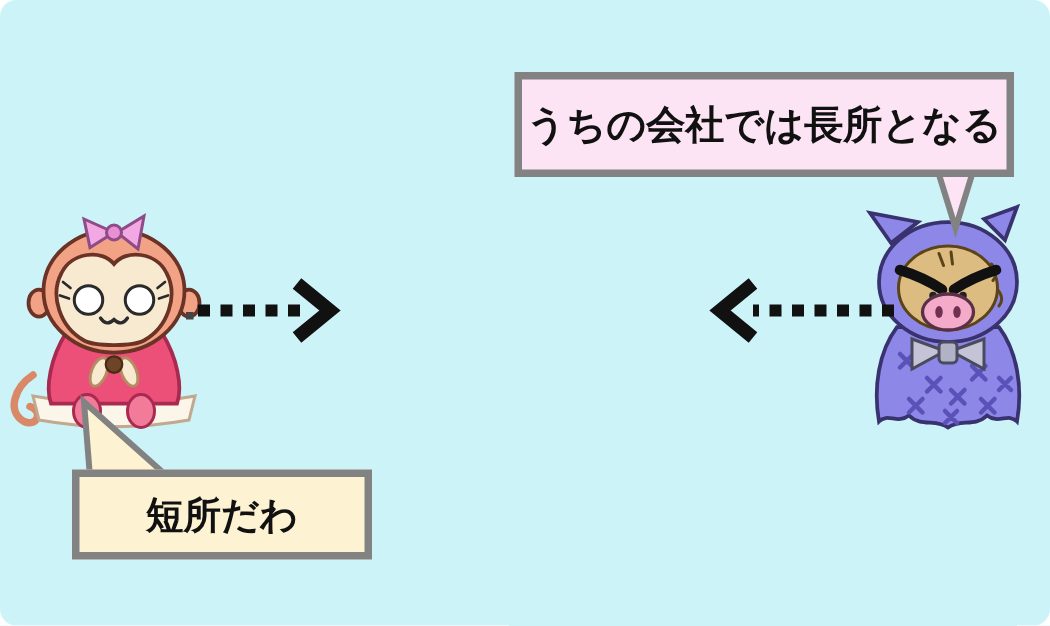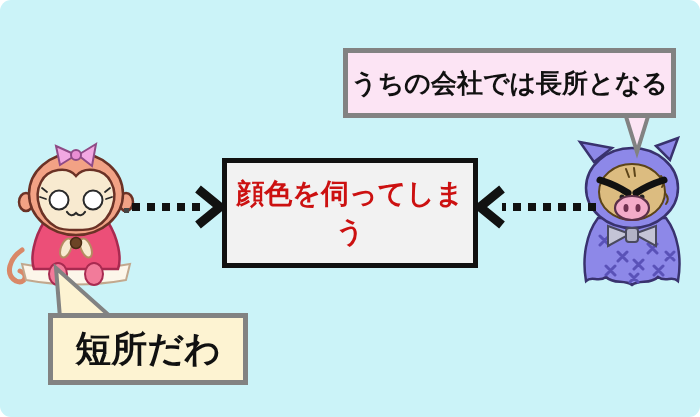--- a/index.html
+++ b/index.html
@@ -27,24 +27,24 @@
     z-index:4;
   }
   .center-box{
     left:222px;top:158px;width:256px;height:110px;
     background:#f2f2f2;
     border:5px solid #111111;
     font-size:28px;color:#cc1111;
     z-index:4;
   }
   .bottom-bubble{
-    left:48px;top:313px;width:200px;height:72px;
+    left:48px;top:313px;width:200px;height:60px;
     background:#fdf3d2;
     border:5px solid #828282;
-    font-size:36px;color:#111111;
+    font-size:25px;color:#111111;
     z-index:4;
   }
   .overlay{
     position:absolute;left:0;top:0;width:700px;height:417px;
     z-index:3;
   }
   .char{position:absolute;z-index:2;}
   .char-monkey{left:6px;top:142px;width:130px;height:158px;}
   .char-boar{left:560px;top:136px;width:140px;height:160px;}
 </style>
@@ -129,21 +129,18 @@
     <polyline points="198,189 220,207 198,225" fill="none" stroke="#111111" stroke-width="9"></polyline>
 
     <line x1="596" y1="207" x2="502" y2="207" stroke="#111111" stroke-width="8" stroke-dasharray="8 7"></line>
     <polyline points="502,189 480,207 502,225" fill="none" stroke="#111111" stroke-width="9"></polyline>
   </svg>
 
   <div class="bubble top-bubble">
     <span>うちの会社では長所となる</span>
   </div>
 
-  <div class="center-box">
-    <span>顔色を伺ってしまう</span>
-  </div>
 
   <div class="bubble bottom-bubble">
     <span>短所だわ</span>
   </div>
 
 </div>
 
 </body></html>

